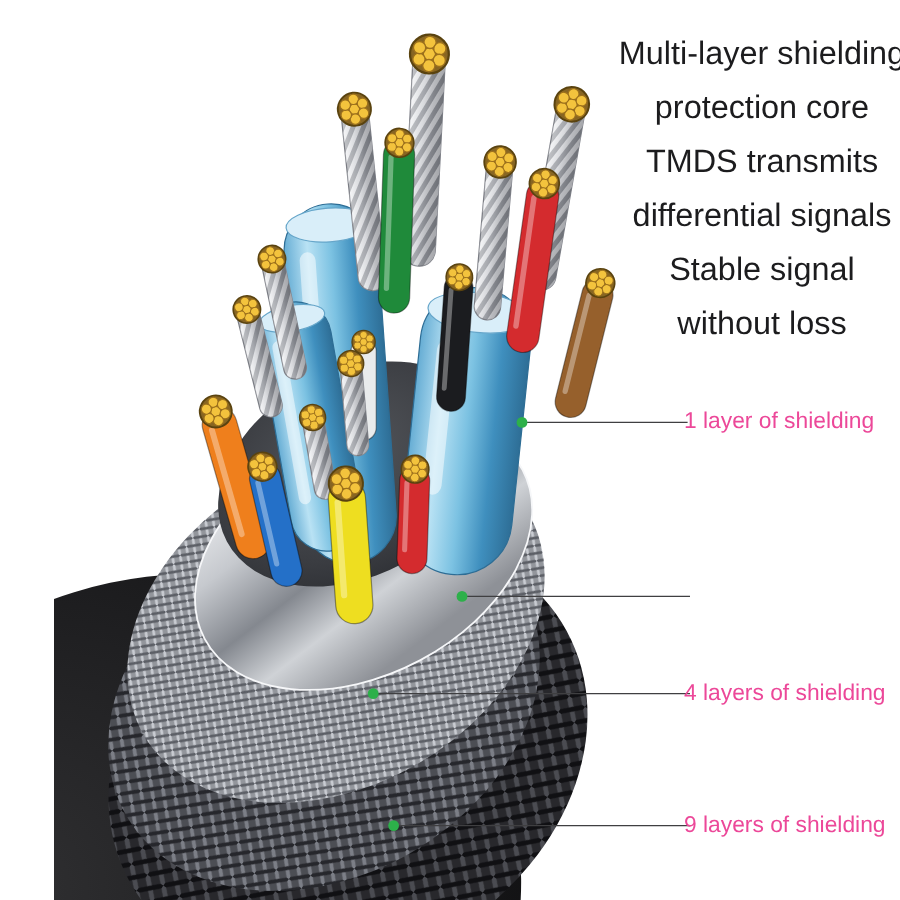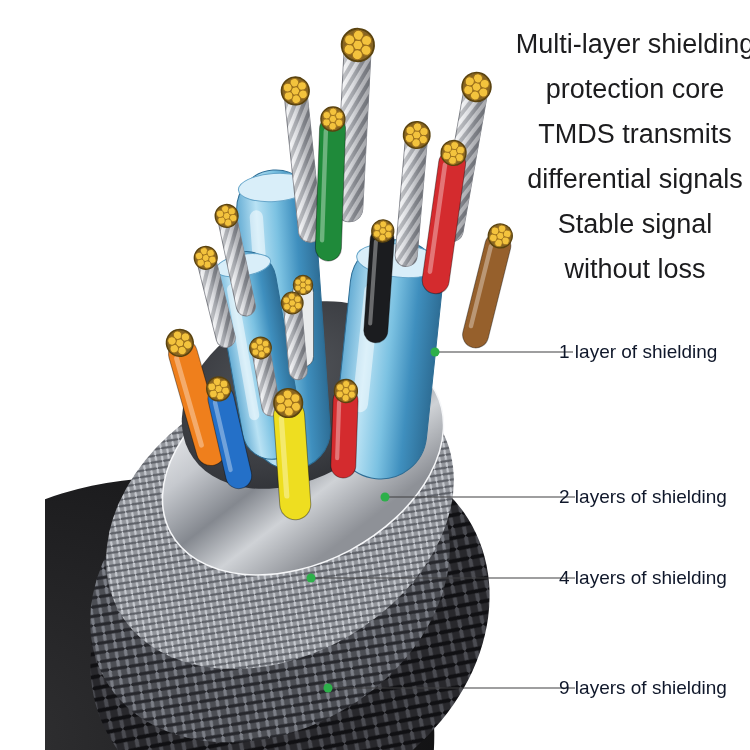--- a/index.html
+++ b/index.html
@@ -1,21 +1,21 @@
 <!DOCTYPE html>
 <html><head>
 <meta charset="utf-8">
 <style>
   html,body{margin:0;padding:0;background:#fff;}
   .stage{position:relative;width:750px;height:750px;background:#ffffff;overflow:hidden;
          font-family:"Liberation Sans",sans-serif;margin-left:45px;}
   .stage svg{position:absolute;left:0;top:0;}
   .headline{position:absolute;left:425px;top:22px;width:330px;text-align:center;
             font-size:27px;line-height:45px;color:#1c1c1e;}
-  .callout-label{position:absolute;left:514px;font-size:19px;line-height:24px;color:#0f172a;white-space:nowrap;}
+  .callout-label{position:absolute;left:525px;font-size:19px;line-height:24px;color:#ec4899;white-space:nowrap;}
   .leader{stroke:#3f3f41;stroke-width:1.2;}
   .dot{fill:#2db04a;}
 </style>
 </head>
 <body>
 
 <div class="stage">
 
   <svg width="750" height="750" viewBox="0 0 750 750">
     <defs>
@@ -206,17 +206,16 @@
   <div class="headline">
     <div>Multi-layer shielding</div>
     <div>protection core</div>
     <div>TMDS transmits</div>
     <div>differential signals</div>
     <div>Stable signal</div>
     <div>without loss</div>
   </div>
 
   <div class="callout-label" style="top:340px">1 layer of shielding</div>
-  <div class="callout-label" style="top:485px">2 layers of shielding</div>
   <div class="callout-label" style="top:566px">4 layers of shielding</div>
   <div class="callout-label" style="top:676px">9 layers of shielding</div>
 
 </div>
 
 </body></html>

